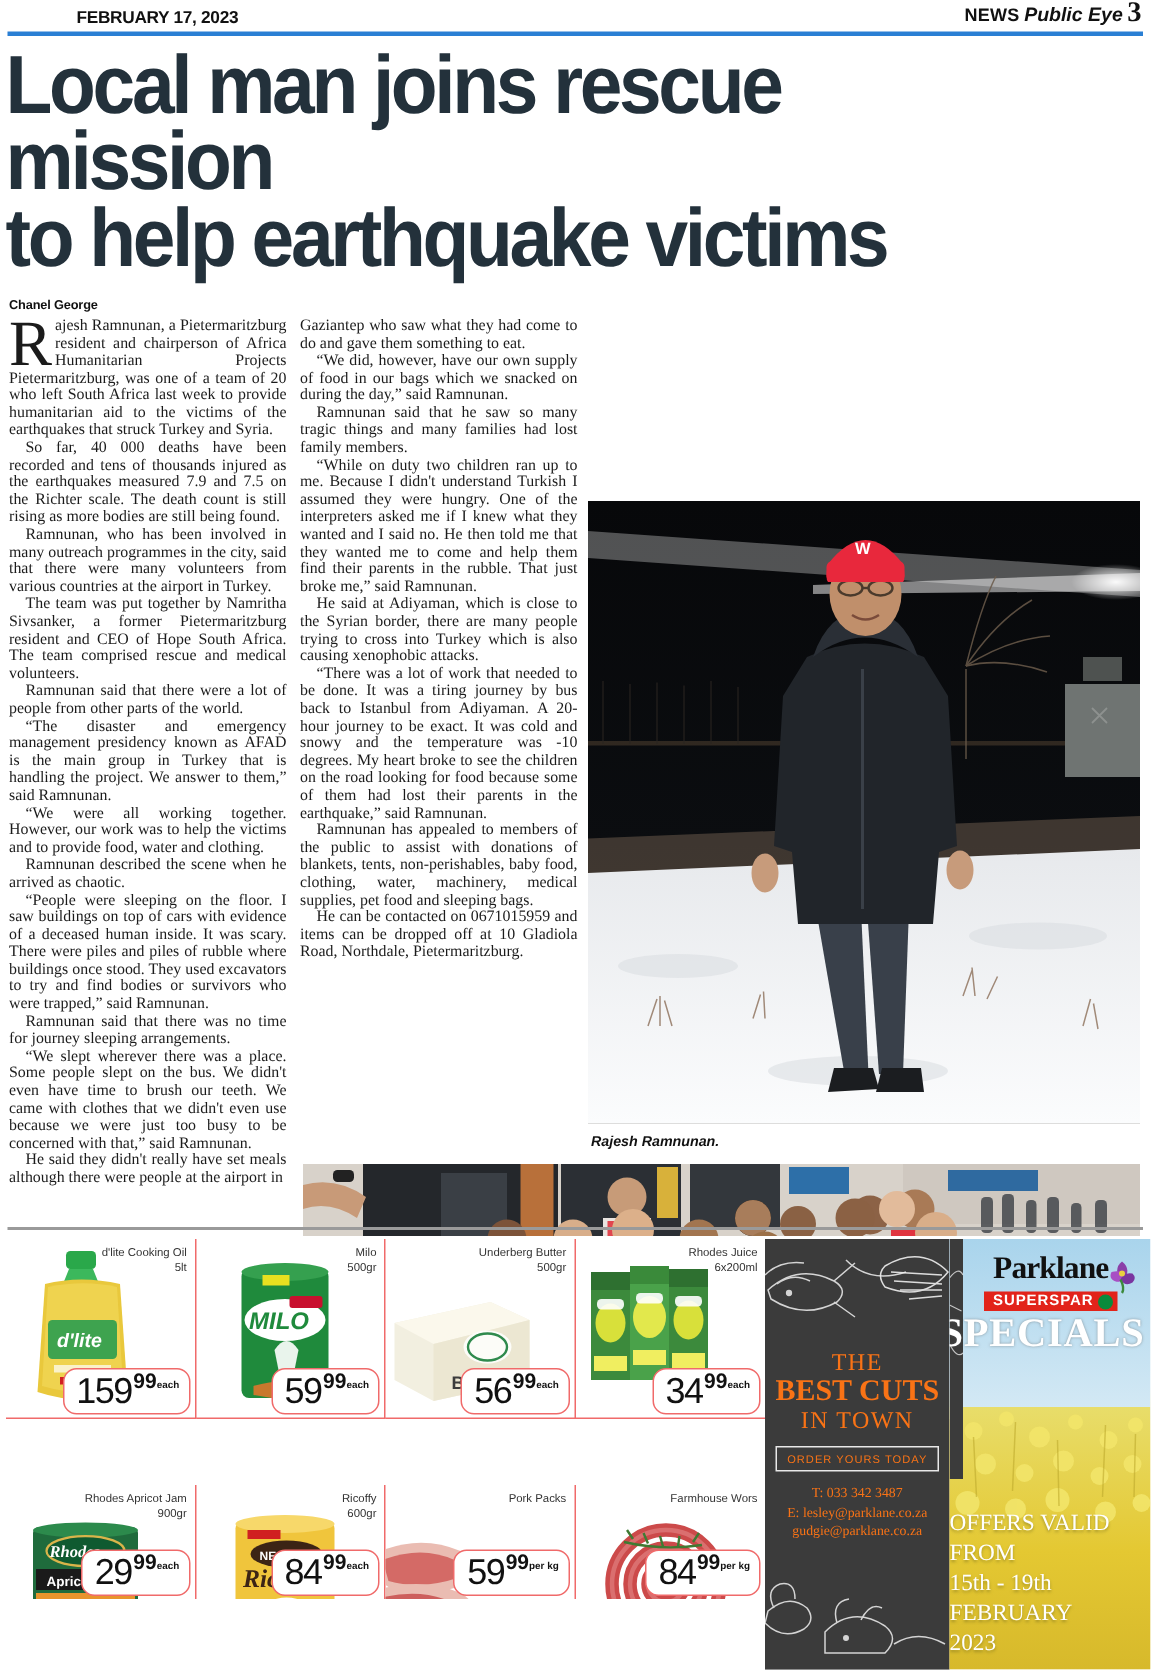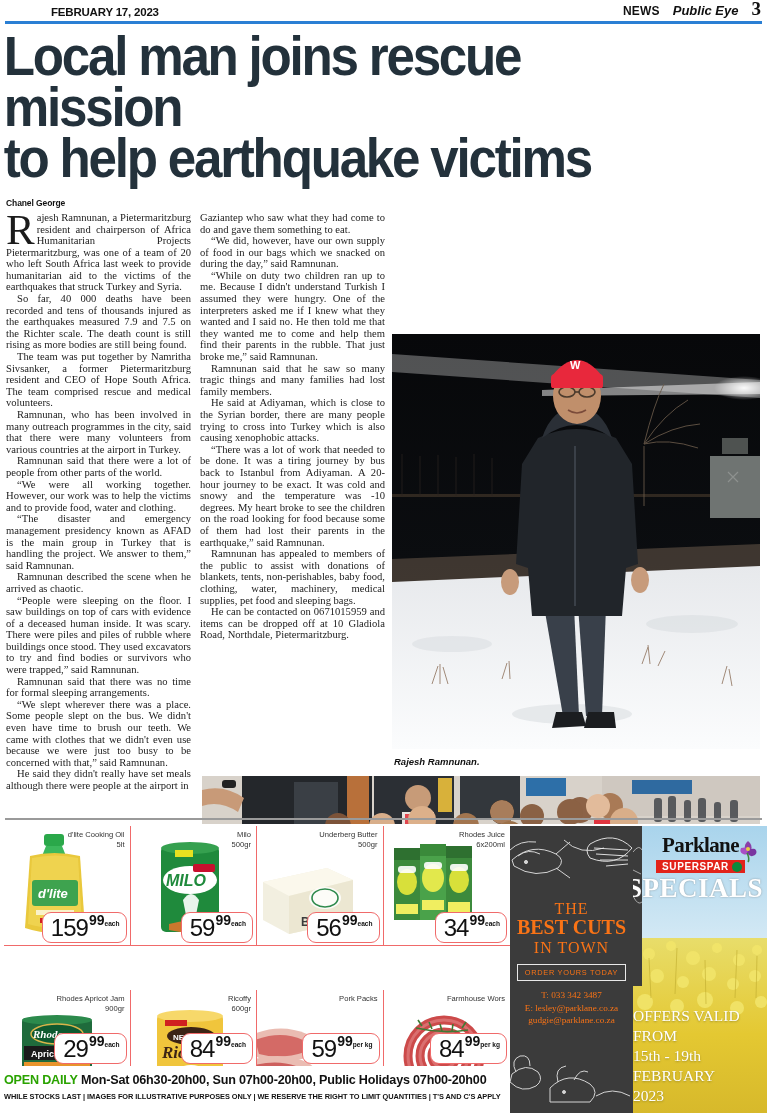--- a/index.html
+++ b/index.html
@@ -16,21 +16,21 @@
     display: flex; align-items: flex-end; justify-content: space-between;
     padding: 3px 6px 2px 6px;
     height: 20px;
   }
   .masthead-date {
     font-family: "Liberation Sans", sans-serif;
     font-weight: bold; font-size: 11.5px; letter-spacing: -0.2px;
     color: #111;
     padding-left: 45px;
   }
-  .masthead-right { display: flex; align-items: baseline; gap: 13px; }
+  .masthead-right { display: flex; align-items: baseline; gap: 3px; }
   .mh-news {
     font-family: "Liberation Sans", sans-serif;
     font-weight: bold; font-size: 12px; color: #111; letter-spacing: 0.2px;
   }
   .mh-pub {
     font-family: "Liberation Sans", sans-serif;
     font-weight: bold; font-style: italic; font-size: 13px; color: #111;
   }
   .mh-pageno {
     font-family: "Liberation Serif", serif;
@@ -284,36 +284,36 @@
 
 <div class="headline">Local man joins rescue mission
 to help earthquake victims</div>
 
 <div class="article">
   <div class="byline">Chanel George</div>
   <div class="cols">
     <div class="col">
       <p class="dropcap">Rajesh Ramnunan, a Pietermaritzburg resident and chairperson of Africa Humanitarian Projects Pietermaritzburg, was one of a team of 20 who left South Africa last week to provide humanitarian aid to the victims of the earthquakes that struck Turkey and Syria.</p>
       <p>So far, 40 000 deaths have been recorded and tens of thousands injured as the earthquakes measured 7.9 and 7.5 on the Richter scale. The death count is still rising as more bodies are still being found.</p>
+      <p>Ramnunan, who has been involved in many outreach programmes in the city, said that there were many volunteers from various countries at the airport in Turkey.</p>
       <p>The team was put together by Namritha Sivsanker, a former Pietermaritzburg resident and CEO of Hope South Africa. The team comprised rescue and medical volunteers.</p>
-      <p>Ramnunan, who has been involved in many outreach programmes in the city, said that there were many volunteers from various countries at the airport in Turkey.</p>
       <p>Ramnunan said that there were a lot of people from other parts of the world.</p>
+      <p>“The disaster and emergency management presidency known as AFAD is the main group in Turkey that is handling the project. We answer to them,” said Ramnunan.</p>
       <p>“We were all working together. However, our work was to help the victims and to provide food, water and clothing.</p>
-      <p>“The disaster and emergency management presidency known as AFAD is the main group in Turkey that is handling the project. We answer to them,” said Ramnunan.</p>
       <p>Ramnunan described the scene when he arrived as chaotic.</p>
       <p>“People were sleeping on the floor. I saw buildings on top of cars with evidence of a deceased human inside. It was scary. There were piles and piles of rubble where buildings once stood. They used excavators to try and find bodies or survivors who were trapped,” said Ramnunan.</p>
-      <p>Ramnunan said that there was no time for formal sleeping arrangements.</p>
+      <p>Ramnunan said that there was no time for journey sleeping arrangements.</p>
       <p>“We slept wherever there was a place. Some people slept on the bus. We didn't even have time to brush our teeth. We came with clothes that we didn't even use because we were just too busy to be concerned with that,” said Ramnunan.</p>
       <p>He said they didn't really have set meals although there were people at the airport in</p>
     </div>
     <div class="col">
       <p class="noindent">Gaziantep who saw what they had come to do and gave them something to eat.</p>
       <p>“We did, however, have our own supply of food in our bags which we snacked on during the day,” said Ramnunan.</p>
+      <p>Ramnunan said that he saw so many tragic things and many families had lost family members.</p>
       <p>“While on duty two children ran up to me. Because I didn't understand Turkish I assumed they were hungry. One of the interpreters asked me if I knew what they wanted and I said no. He then told me that they wanted me to come and help them find their parents in the rubble. That just broke me,” said Ramnunan.</p>
-      <p>Ramnunan said that he saw so many tragic things and many families had lost family members.</p>
       <p>He said at Adiyaman, which is close to the Syrian border, there are many people trying to cross into Turkey which is also causing xenophobic attacks.</p>
       <p>“There was a lot of work that needed to be done. It was a tiring journey by bus back to Istanbul from Adiyaman. A 20-hour journey to be exact. It was cold and snowy and the temperature was -10 degrees. My heart broke to see the children on the road looking for food because some of them had lost their parents in the earthquake,” said Ramnunan.</p>
       <p>Ramnunan has appealed to members of the public to assist with donations of blankets, tents, non-perishables, baby food, clothing, water, machinery, medical supplies, pet food and sleeping bags.</p>
       <p>He can be contacted on 0671015959 and items can be dropped off at 10 Gladiola Road, Northdale, Pietermaritzburg.</p>
     </div>
   </div>
 
   <div class="photo-main">
     <svg width="368" height="415" viewBox="0 0 368 415" xmlns="http://www.w3.org/2000/svg">
       <defs>
@@ -726,27 +726,20 @@
       <div class="ad-price">
         <span class="ad-rand">84</span>
         <span class="ad-sup">
           <span class="ad-cents">99</span>
           <span class="ad-unit">per kg</span>
         </span>
       </div>
     </div>
   </div>
 
-  <div class="openbar">
-    <div class="open-line1">
-      <span class="open-daily">OPEN DAILY</span>
-      <span>Mon-Sat 06h30-20h00, Sun 07h00-20h00, Public Holidays 07h00-20h00</span>
-    </div>
-    <div class="open-line2">WHILE STOCKS LAST | IMAGES FOR ILLUSTRATIVE PURPOSES ONLY | WE RESERVE THE RIGHT TO LIMIT QUANTITIES | T'S AND C'S APPLY</div>
-  </div>
 
   <div class="panel-cuts">
     <svg width="123" height="287" viewBox="0 0 123 287" style="position:absolute;left:0;top:0">
       <rect width="123" height="287" fill="#3b3b3b"></rect>
 
       <g stroke="#efefef" stroke-width="1" fill="none" opacity="0.85">
         <path d="M2 34 q20 -18 44 -6 q10 6 2 14 q-22 12 -44 -2 z"></path>
         <path d="M46 28 l14 -12 M46 42 l14 10"></path>
         <path d="M8 30 q10 -8 22 -2"></path>
         <circle cx="16" cy="36" r="1.6" fill="#efefef"></circle>

